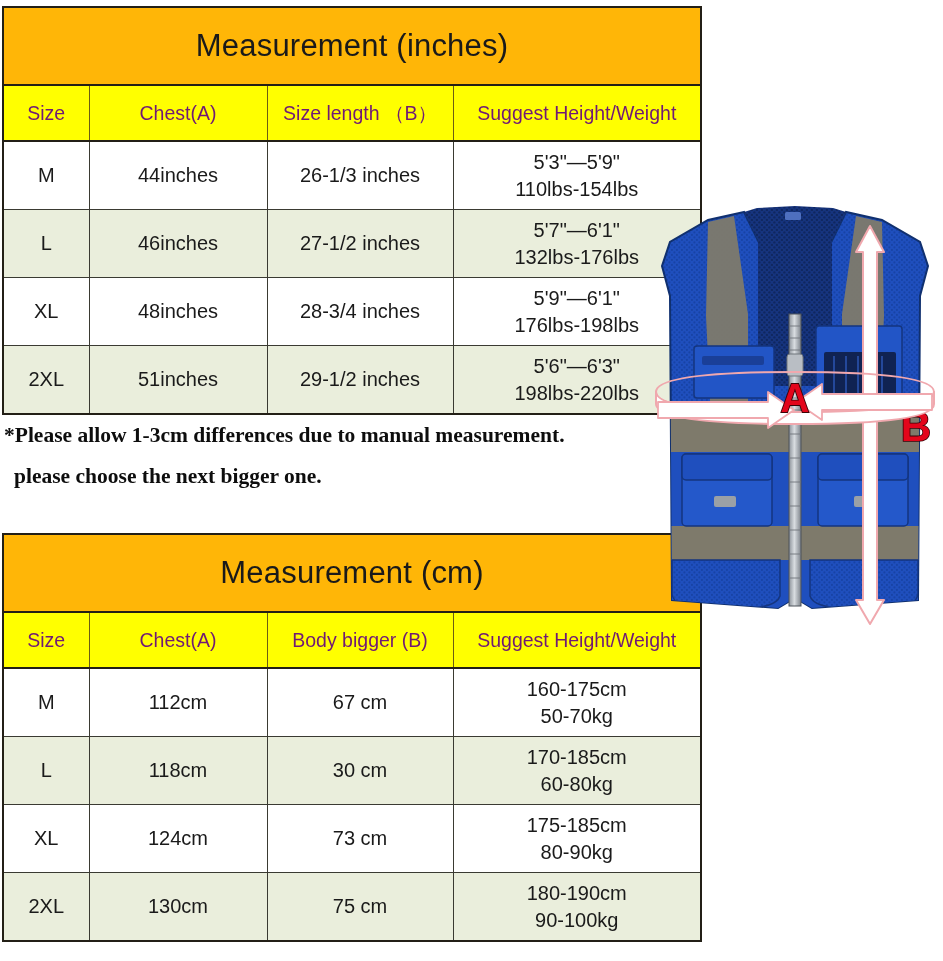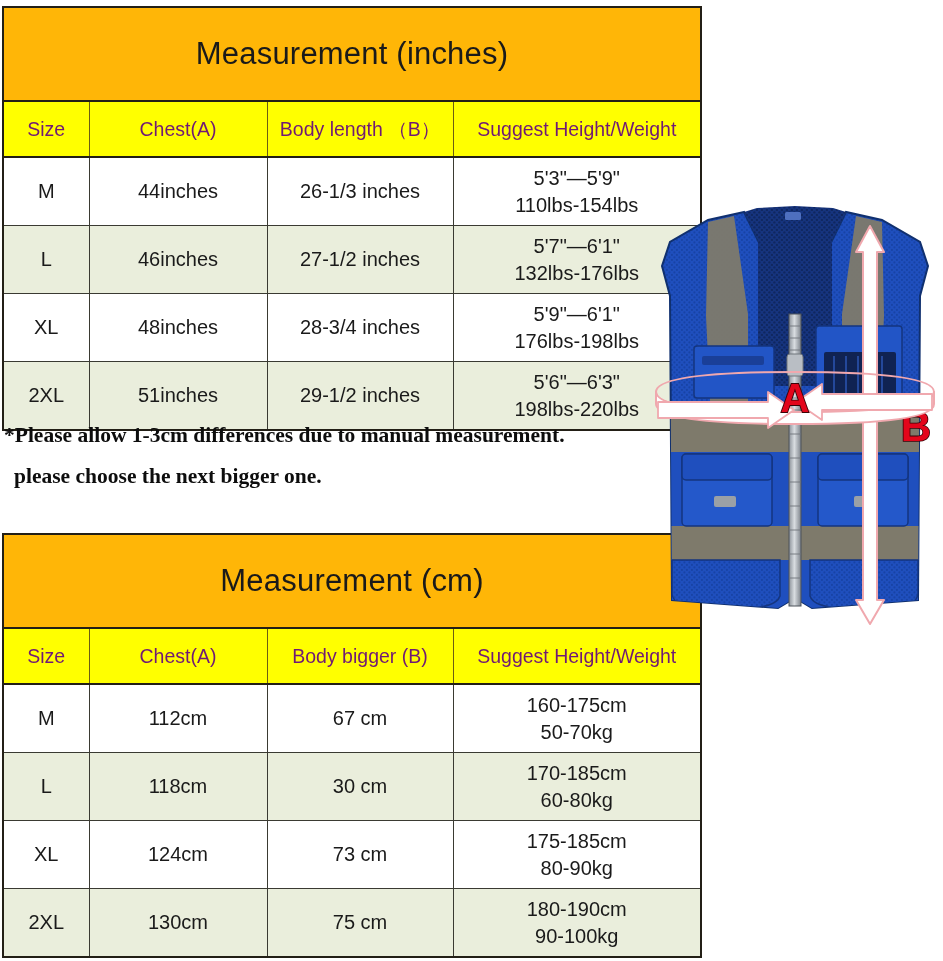--- a/index.html
+++ b/index.html
@@ -37,21 +37,21 @@
   .size-table col.c-body  { width: 186px; }
   .size-table col.c-fit   { width: 248px; }
 
   .tbl-title td {
     background: #ffb607;
     border: none;
     border-bottom: 2px solid #231f16;
     text-align: center;
     vertical-align: middle;
     height: 76px;
-    padding: 8px;
+    padding: 0;
   }
   .tbl-title .title-text {
     font-size: 31px;
     color: #1a1a1a;
     letter-spacing: 0.2px;
     font-weight: 400;
   }
 
   .size-table thead.col-heads th {
     background: #ffff00;
@@ -126,21 +126,21 @@
       <tr class="tbl-title">
         <td colspan="4">
           <span class="title-text">Measurement (inches)</span>
         </td>
       </tr>
     </thead>
     <thead class="col-heads">
       <tr>
         <th>Size</th>
         <th>Chest(A)</th>
-        <th>Body length （B）</th>
+        <th>Size length （B）</th>
         <th>Suggest Height/Weight</th>
       </tr>
     </thead>
     <tbody>
       <tr>
         <td class="sz">M</td>
         <td>44inches</td>
         <td>26-1/3 inches</td>
         <td>
           <span class="fit-line">5'3"—5'9"</span>

